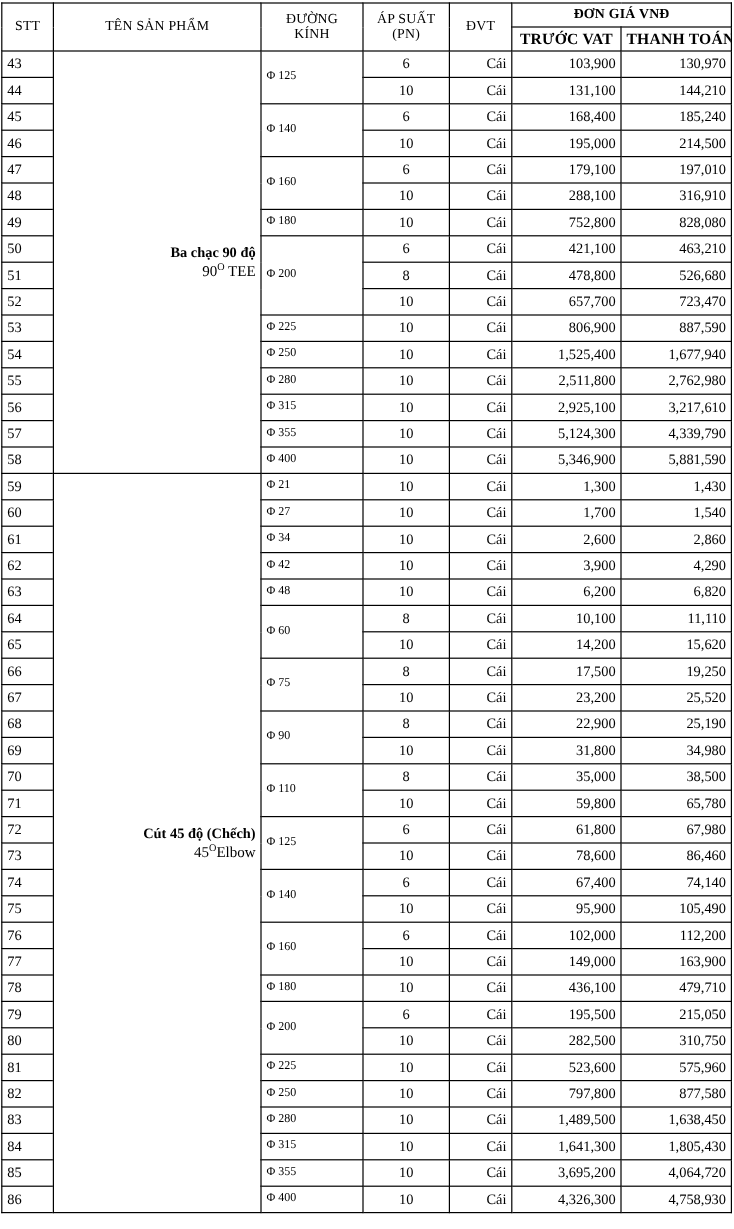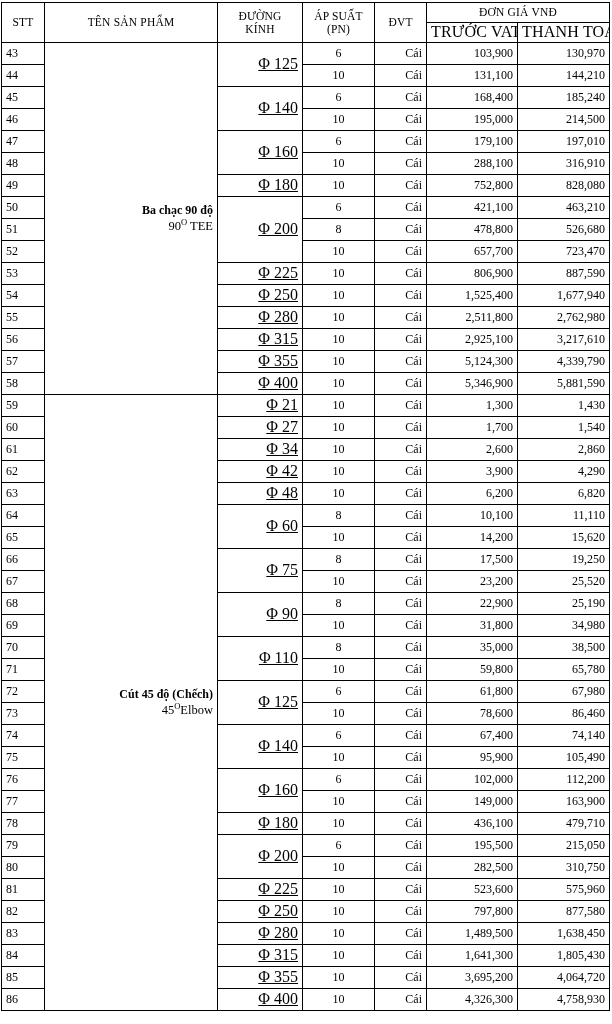--- a/index.html
+++ b/index.html
@@ -33,26 +33,26 @@
   col.c-unit{width:52px;}
   col.c-pre{width:91px;}
   col.c-pay{width:92px;}
 
   thead th{
     text-align:center;
     font-weight:bold;
     letter-spacing:.2px;
   }
   thead th.h-tall{height:38px;}
-  thead th.h-half{height:19px;font-size:16px;}
-  thead th.h-grp{height:19px;}
+  thead th.h-half{height:19px;font-size:13px;font-weight:bold;}
+  thead th.h-grp{height:19px;font-weight:bold;}
 
   tbody tr{height:22px;}
   td.stt{text-align:left;font-size:12px;}
-  td.dia{font-weight:bold;text-align:right;font-size:16px;text-decoration:underline;}
+  td.dia{font-weight:bold;text-align:left;font-size:10px;}
   td.pn{text-align:center;font-size:12px;}
   td.unit{text-align:right;font-size:12px;}
   td.money{text-align:right;font-size:12px;padding-right:5px;}
   td.name{vertical-align:top;padding-top:3px;text-align:right;}
   .pname{font-weight:bold;font-size:12px;display:block;margin:0 0 4px 1px;}
   .pname-en{font-size:12.5px;display:block;margin-left:4px;}
   .pname-en sup{font-size:8.5px;vertical-align:super;line-height:0;}
 </style>
 </head>
 <body>

